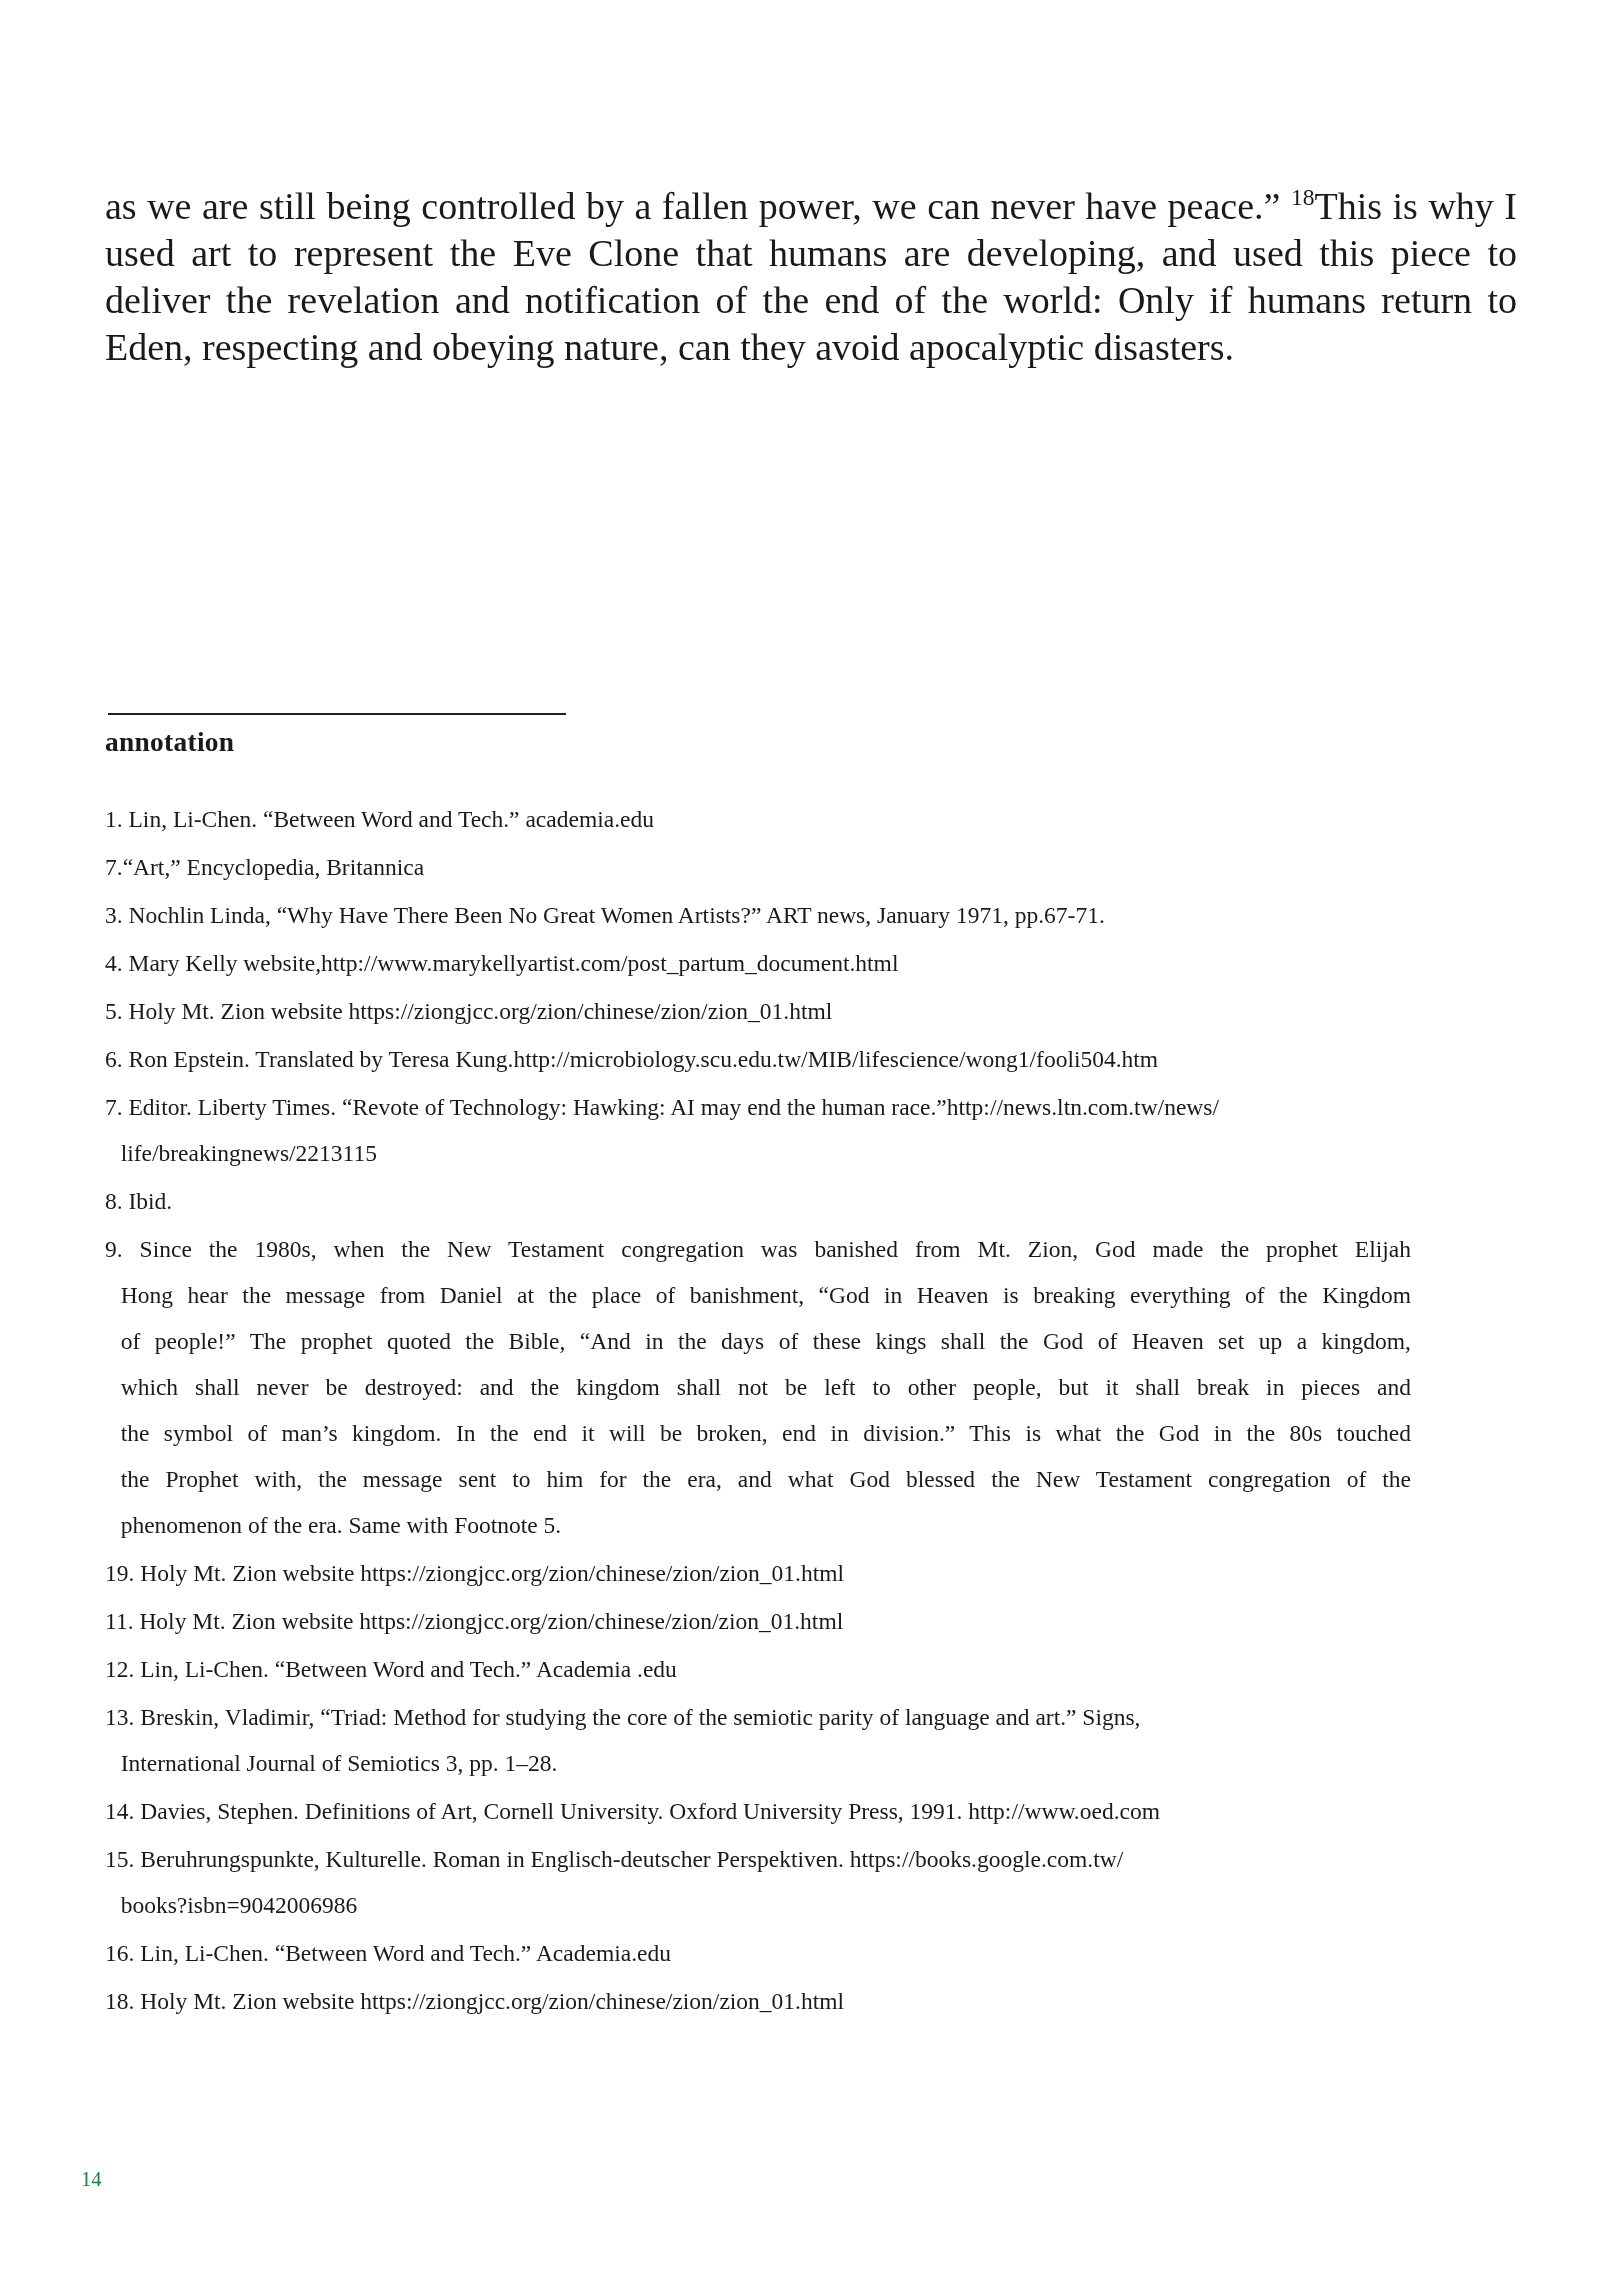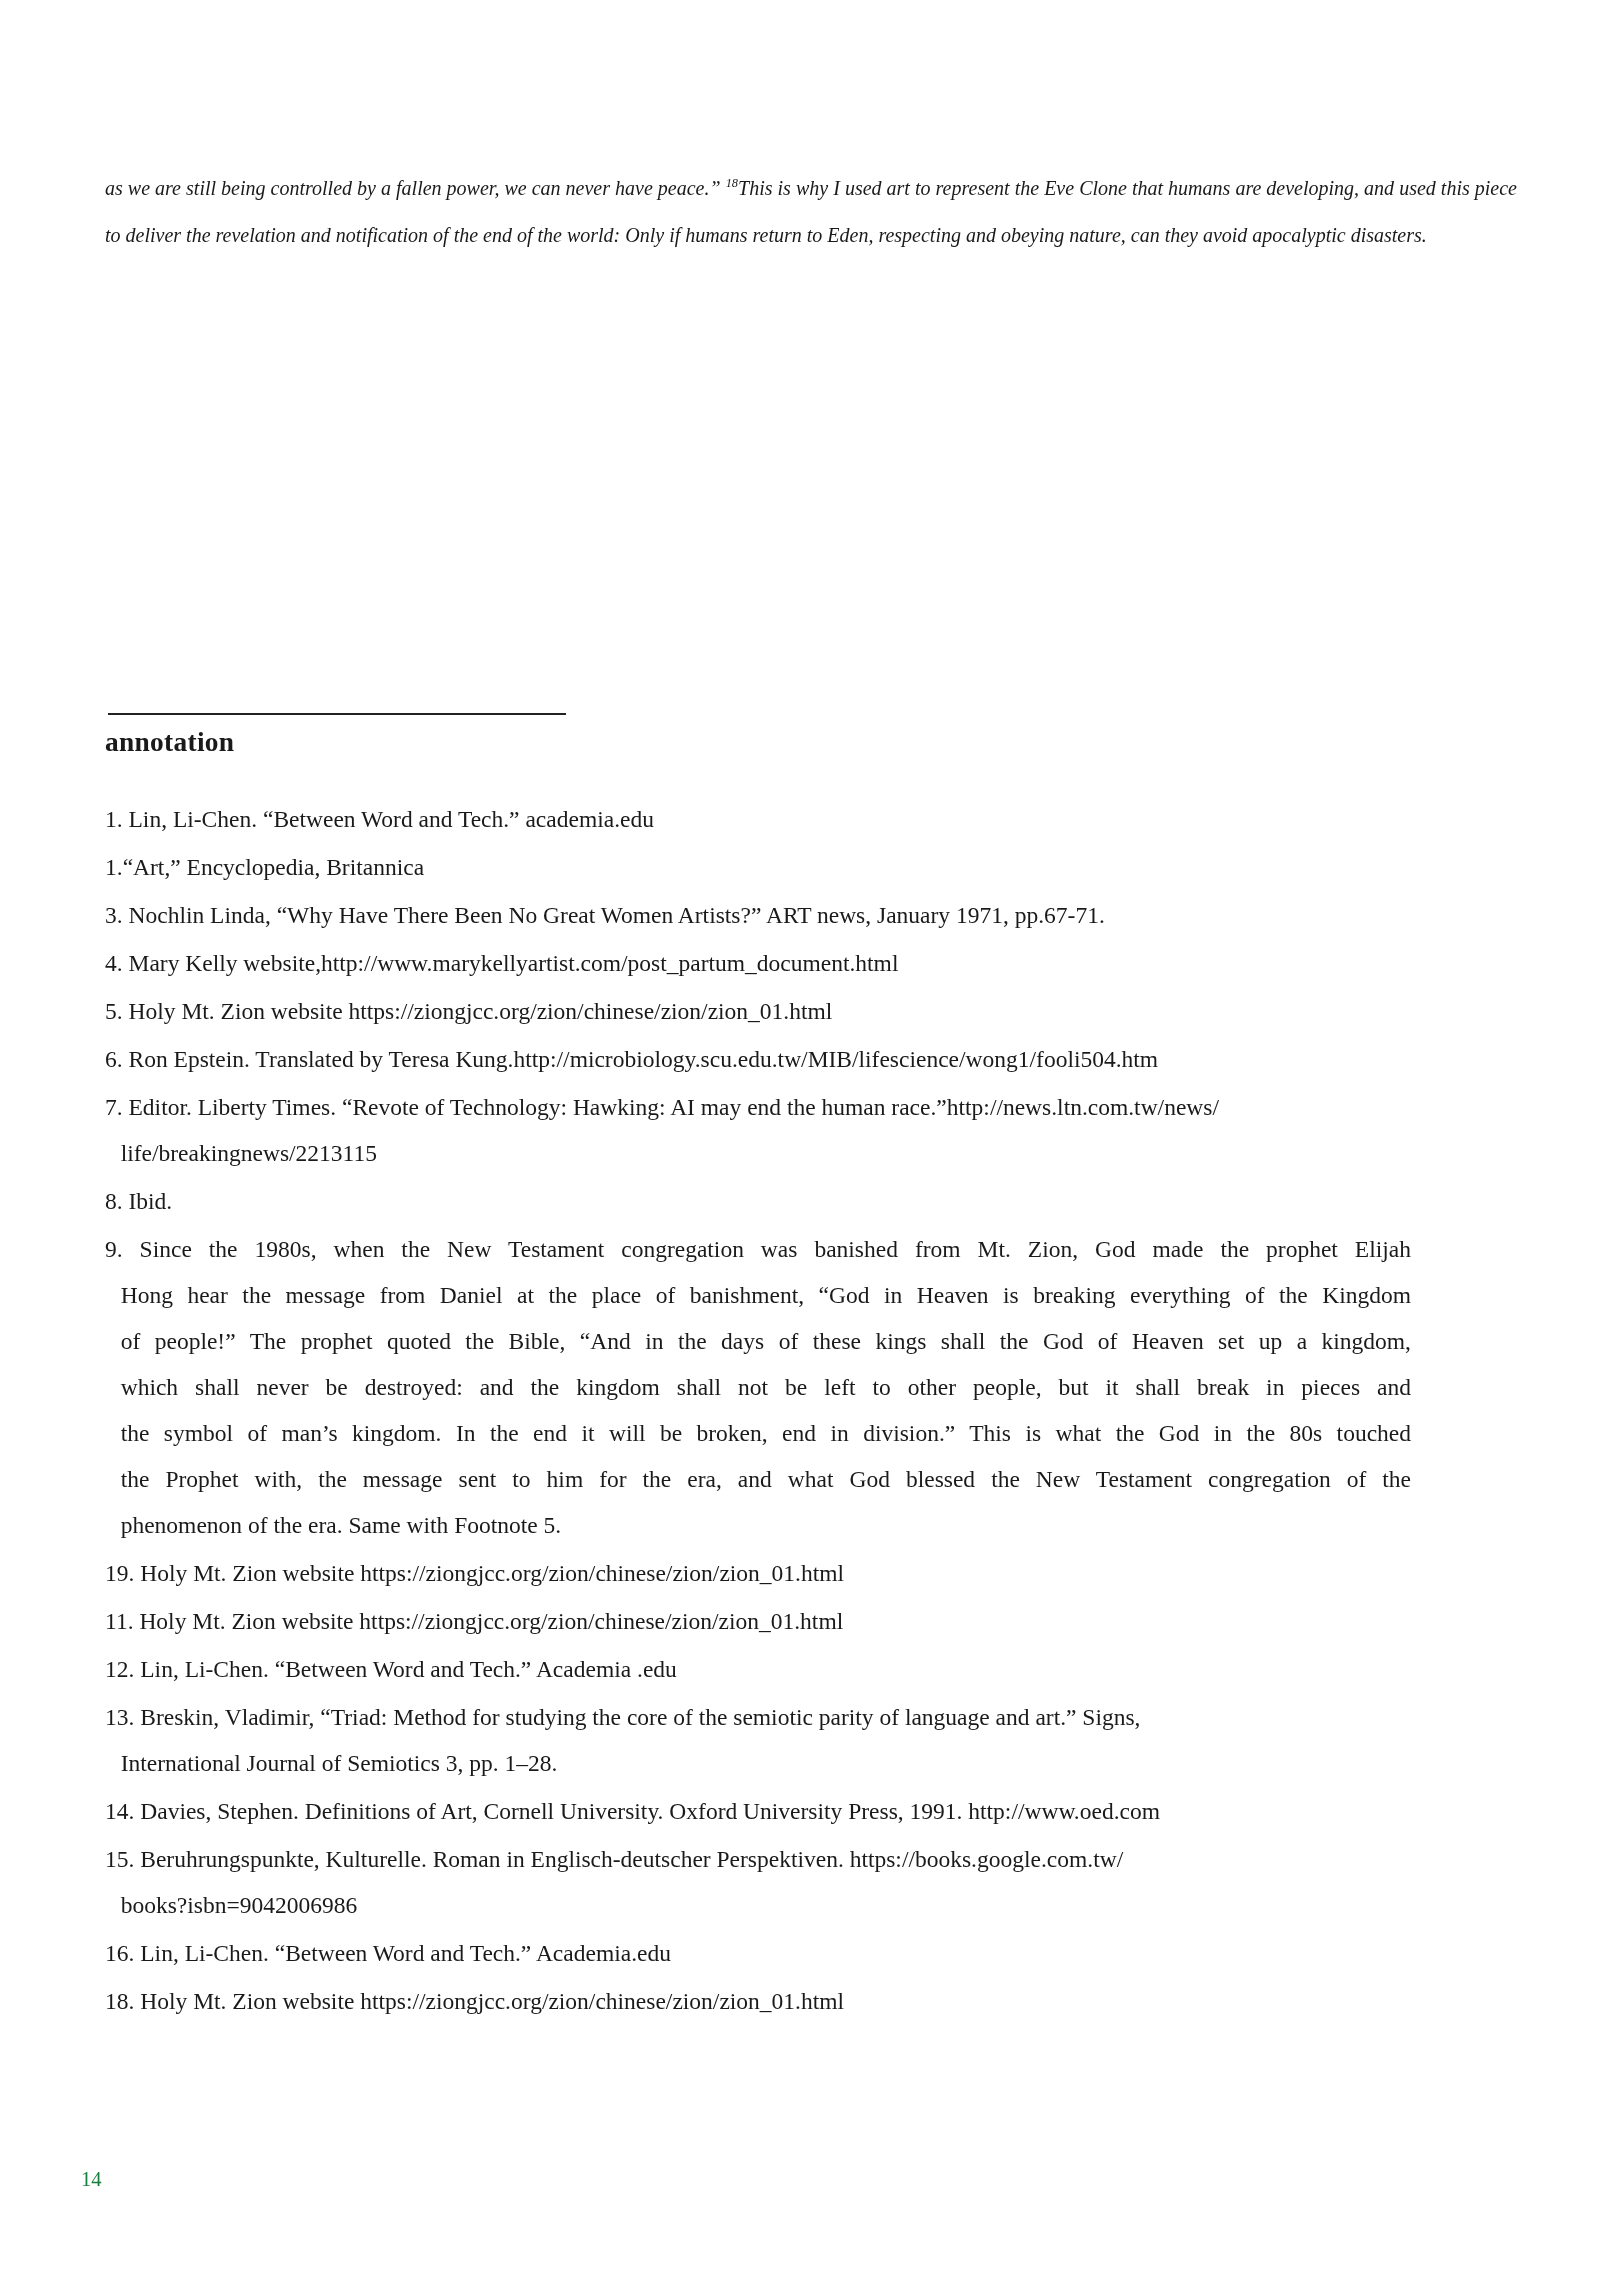--- a/index.html
+++ b/index.html
@@ -10,24 +10,23 @@
     background: #ffffff;
     font-family: "Liberation Serif", "DejaVu Serif", serif;
     color: #1a1a1a;
     overflow: hidden;
   }
   .body-paragraph {
     position: absolute;
     left: 105px;
     top: 145px;
     width: 1412px;
-    font-size: 20px;
+    font-size: 38px;
     line-height: 47px;
     text-align: justify;
-    font-style: italic;
   }
   .footnote-ref {
     font-size: 0.62em;
     vertical-align: super;
     line-height: 0;
   }
   .footnote-separator {
     position: absolute;
     left: 108px;
     top: 713px;
@@ -71,21 +70,21 @@
 
   <div class="footnote-separator"></div>
 
   <div class="annotation-heading">annotation</div>
 
   <div class="annotation-list">
       <div class="ann-item">
         <div class="ann-line">1. Lin, Li-Chen. “Between Word and Tech.” academia.edu</div>
       </div>
       <div class="ann-item">
-        <div class="ann-line">1.“Art,” Encyclopedia, Britannica</div>
+        <div class="ann-line">7.“Art,” Encyclopedia, Britannica</div>
       </div>
       <div class="ann-item">
         <div class="ann-line">3. Nochlin Linda, “Why Have There Been No Great Women Artists?” ART news, January 1971, pp.67-71.</div>
       </div>
       <div class="ann-item">
         <div class="ann-line">4. Mary Kelly website,http://www.marykellyartist.com/post_partum_document.html</div>
       </div>
       <div class="ann-item">
         <div class="ann-line">5. Holy Mt. Zion website https://ziongjcc.org/zion/chinese/zion/zion_01.html</div>
       </div>

